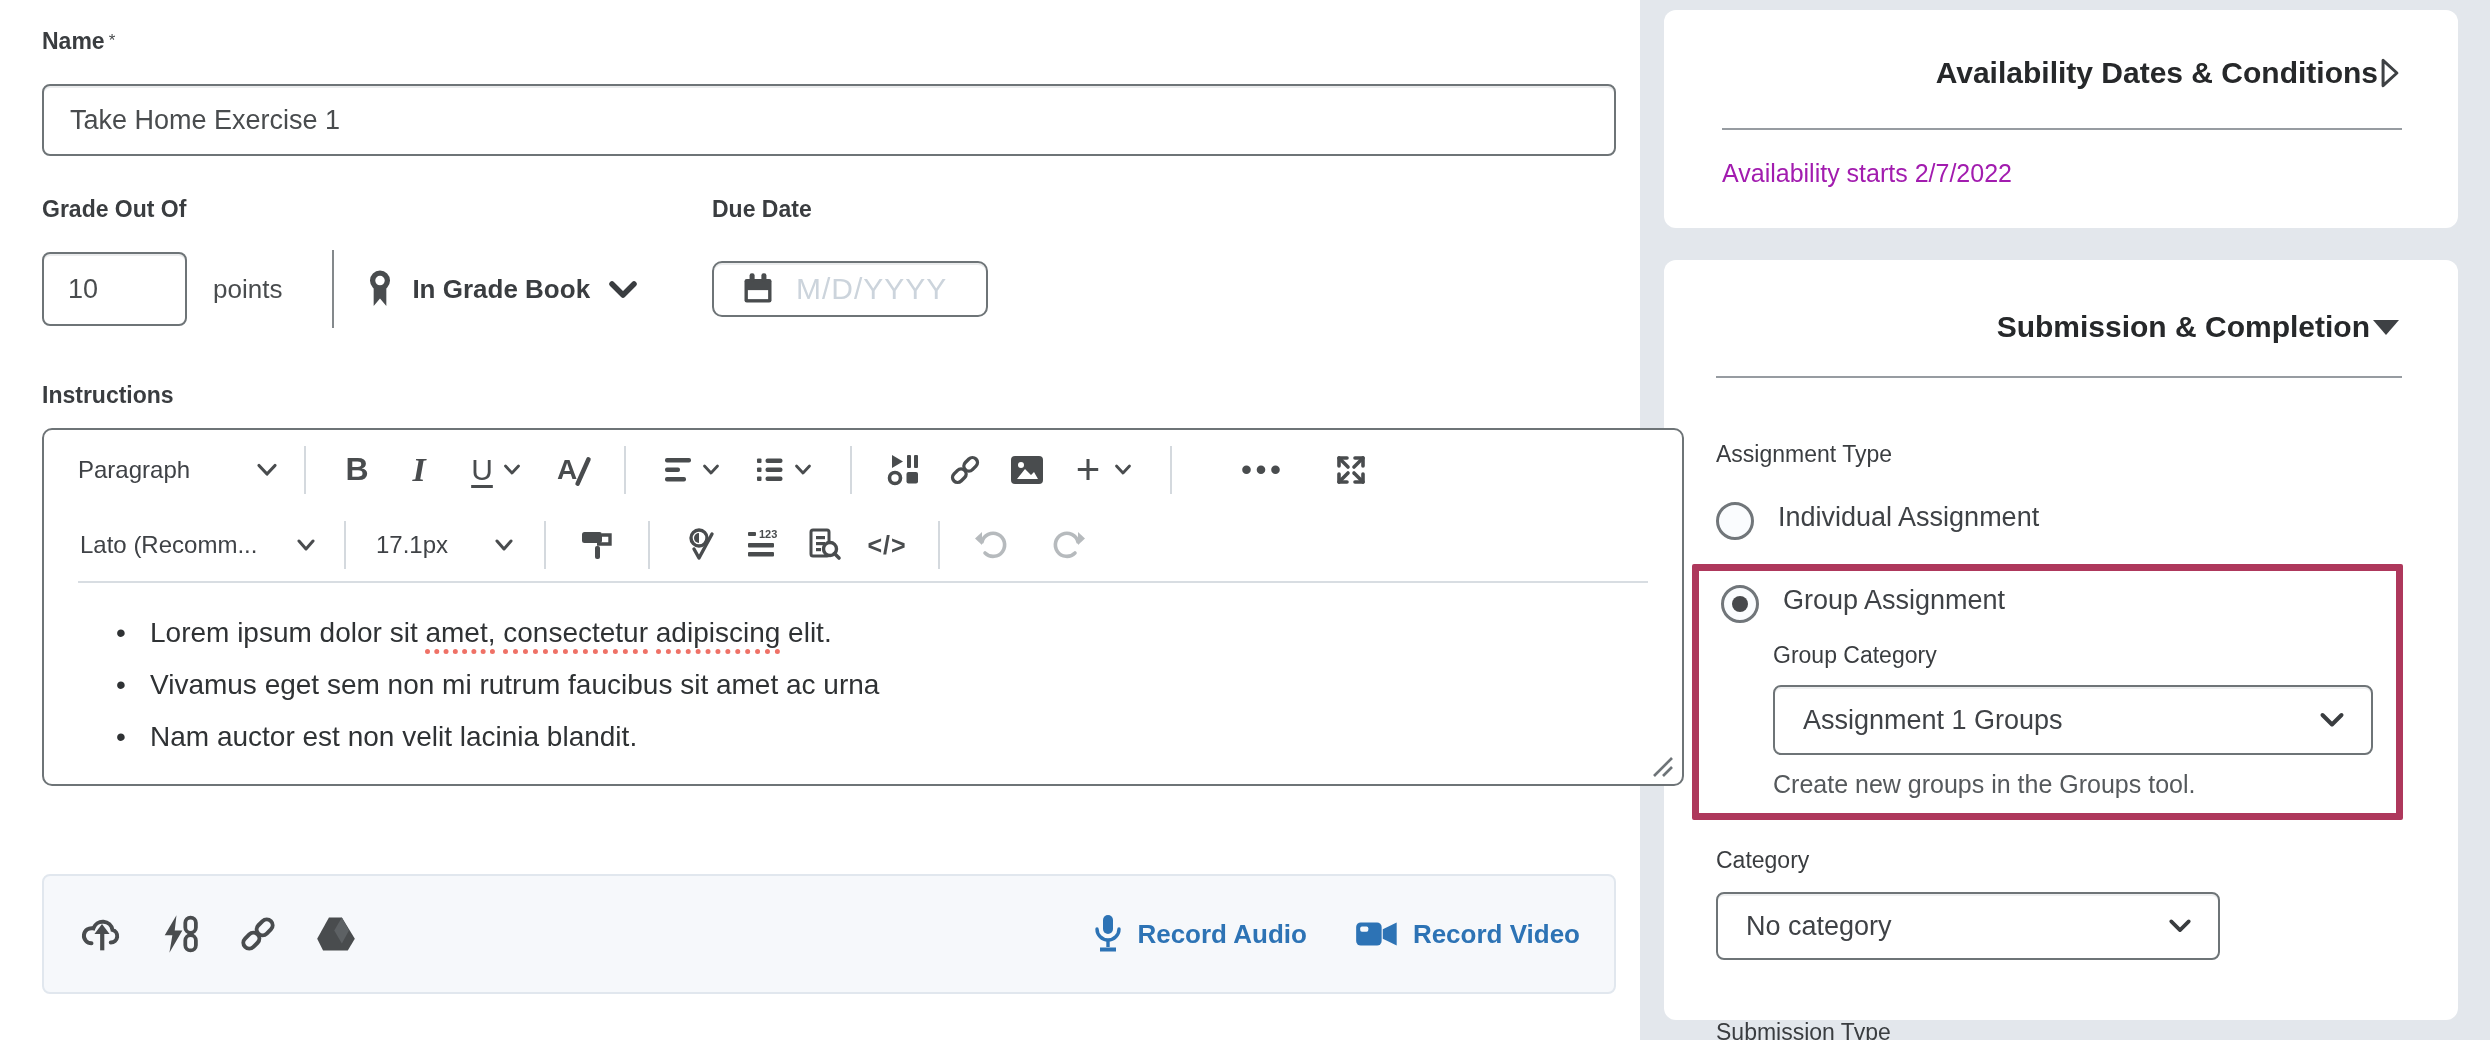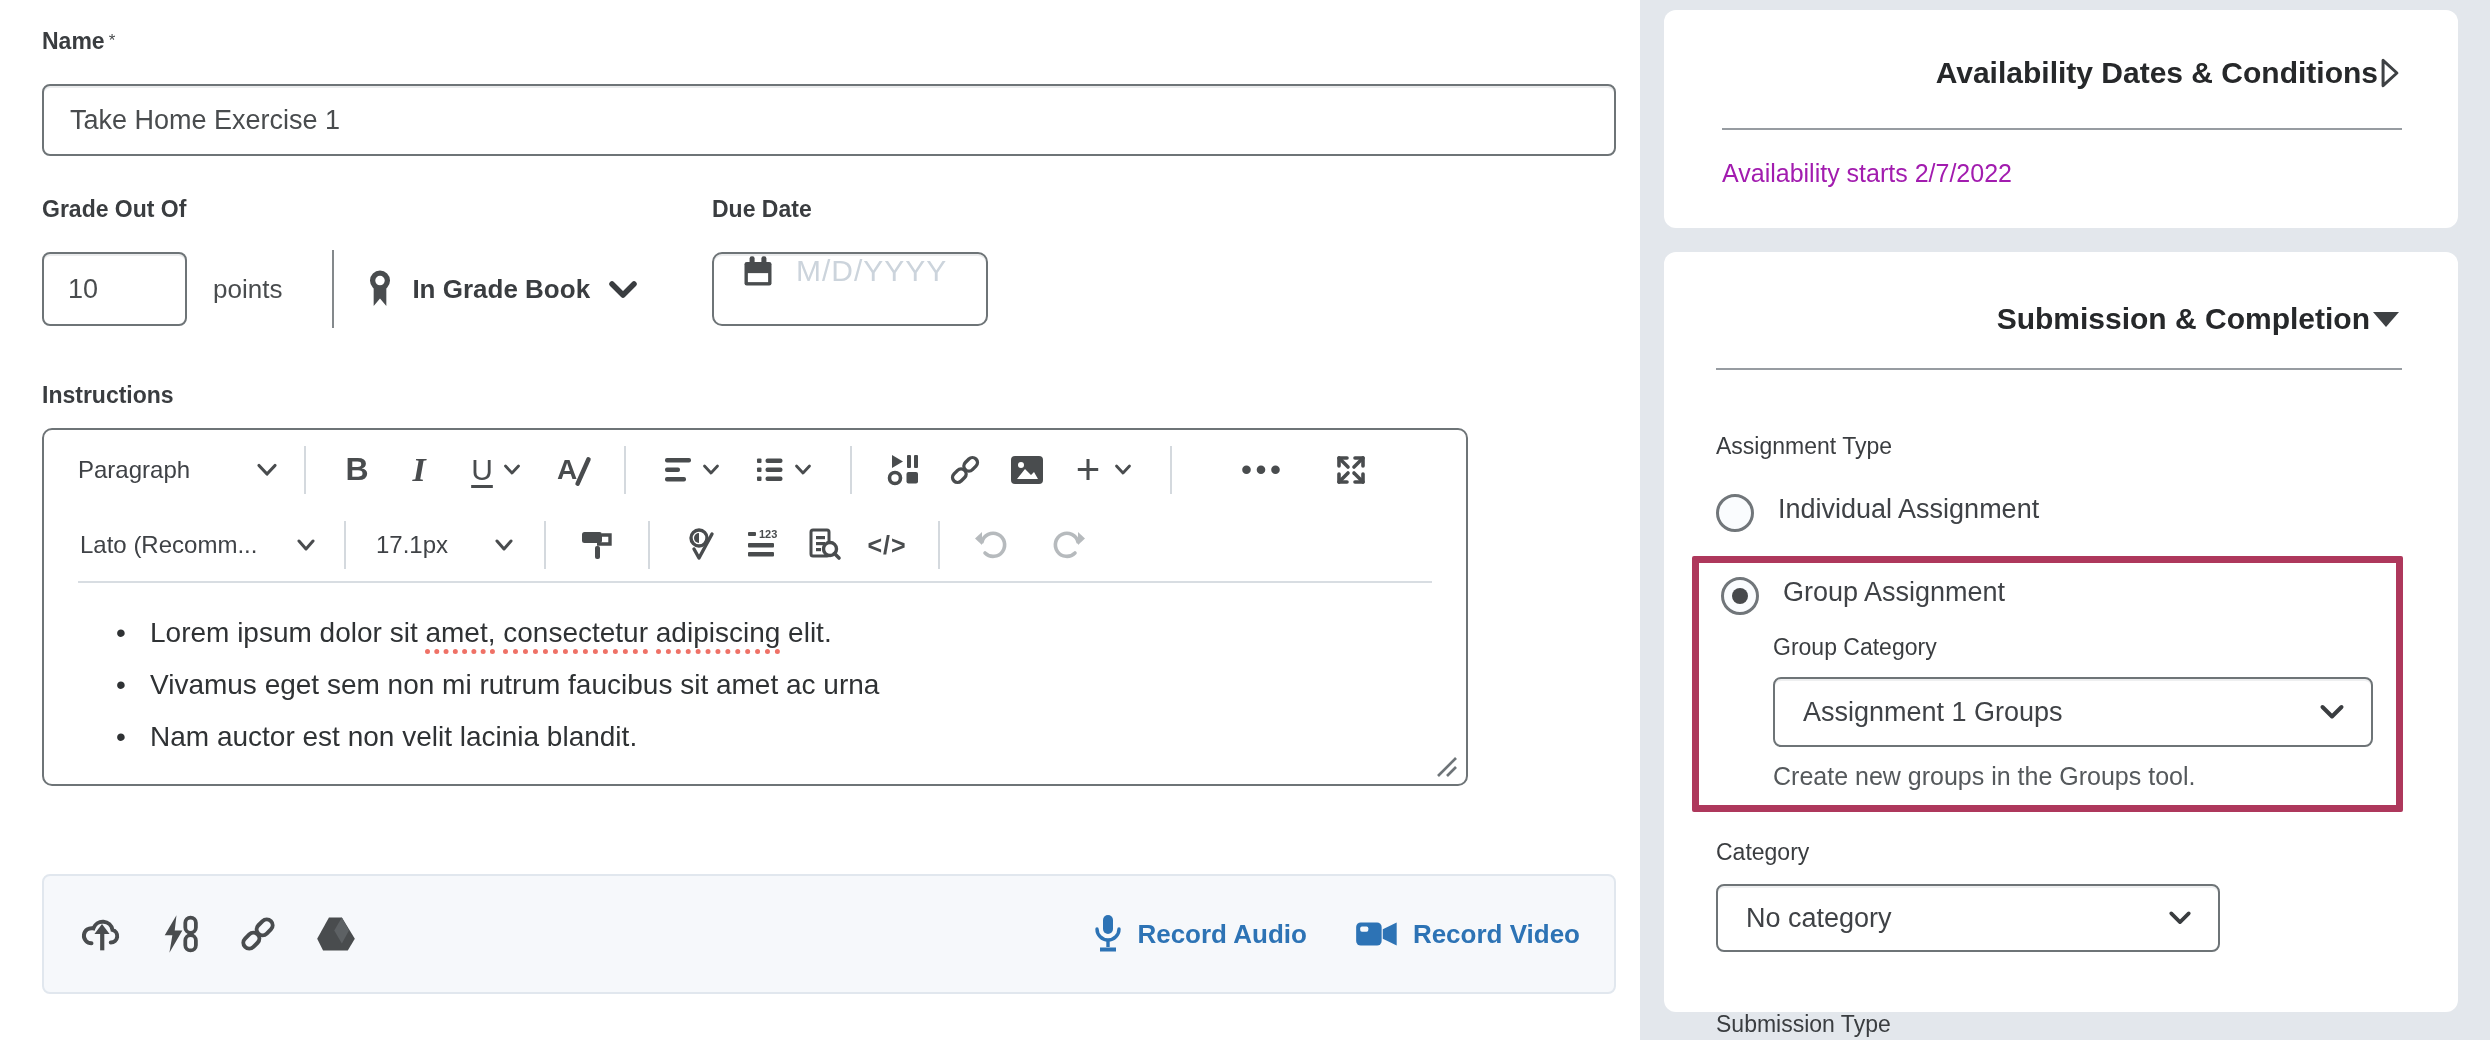--- a/index.html
+++ b/index.html
@@ -31,31 +31,31 @@
     font-family:inherit; font-size:27px; color:#494c4e; padding:0 0 0 24px; outline:none;
     box-shadow: inset 0 2px 0 rgba(90,100,110,0.12);
   }
   .points-label { font-size:26px; color:#494c4e; margin-left:26px; }
   .v-sep { width:2px; height:78px; background:#84898c; margin-left:50px; }
   .gradebook-btn { display:flex; align-items:center; background:none; border:none; cursor:pointer; margin-left:32px; font-family:inherit; }
   .gradebook-btn .label { font-size:26px; font-weight:700; color:#3a3d40; margin-left:18px; }
   .gradebook-btn .chev { margin-left:18px; display:flex; }
 
   .due-input {
-    display:flex; align-items:flex-start; width:276px; height:74px;
+    display:flex; align-items:center; width:276px; height:56px;
     border:2px solid #6e7477; border-radius:10px; background:#fff; cursor:text; padding-left:26px;
     box-shadow: inset 0 2px 0 rgba(90,100,110,0.12);
   }
   .due-placeholder { font-size:30px; color:#ccd4dc; margin-left:20px; letter-spacing:1px; }
 
   .instructions-label { margin-top:56px; }
 
   
   .editor {
-    margin-top:20px; width:1426px; height:358px; border:2px solid #6e7477; border-radius:10px;
+    margin-top:20px; width:1642px; height:358px; border:2px solid #6e7477; border-radius:10px;
     background:#fff; position:relative; overflow:hidden;
   }
   .tb { display:flex; align-items:center; padding:0 28px; }
   .tb-1 { height:79px; }
   .tb-2 { height:72px; }
   .tb button { background:none; border:none; cursor:pointer; font-family:inherit; display:flex; align-items:center; justify-content:center; color:#494c4e; }
   .tb .txt-btn { font-size:24px; color:#3f4246; }
   .tb-sep { width:2px; height:48px; background:#d4d9de; margin:0 20px; }
   .para-btn { width:212px; justify-content:space-between !important; padding:0 6px; }
   .fmt-btn { width:62px; height:52px; }
@@ -85,21 +85,21 @@
   }
   .attach-bar .ic-btn { background:none; border:none; cursor:pointer; width:48px; height:48px; display:flex; align-items:center; justify-content:center; margin-right:30px; }
   .attach-spacer { flex:1; }
   .record-btn { background:none; border:none; cursor:pointer; display:flex; align-items:center; font-family:inherit; margin-left:48px; }
   .record-btn .lbl { font-size:26px; font-weight:700; color:#2d73b5; margin-left:14px; }
 
   
   .sidebar { flex:1; background:#e3e7ec; padding:10px 32px 0 24px; height:1040px; }
   .card { background:#fff; border-radius:12px; width:794px; }
   .card-1 { padding:44px 56px 40px 58px; }
-  .card-2 { margin-top:24px; padding:48px 56px 40px 52px; height:760px; }
+  .card-2 { margin-top:32px; padding:48px 56px 40px 52px; height:760px; }
   .card-head { display:flex; align-items:center; justify-content:flex-end; cursor:pointer; background:none; border:none; width:100%; font-family:inherit; text-align:left; }
   .card-title { font-size:30px; font-weight:700; color:#26282a; line-height:38px; }
   .card-divider { height:2px; background:#979ca1; margin-top:36px; }
   .card-2 .card-divider { margin-top:30px; }
   .avail-status { margin-top:28px; font-size:25px; color:#a21caf; line-height:30px; }
 
   .side-label { font-size:23px; font-weight:400; color:#3a3d40; line-height:28px; }
   .at-label { margin-top:62px; }
   .radio-row { display:flex; margin-top:34px; cursor:pointer; background:none; border:none; font-family:inherit; padding:0; }
   .radio-outer {

